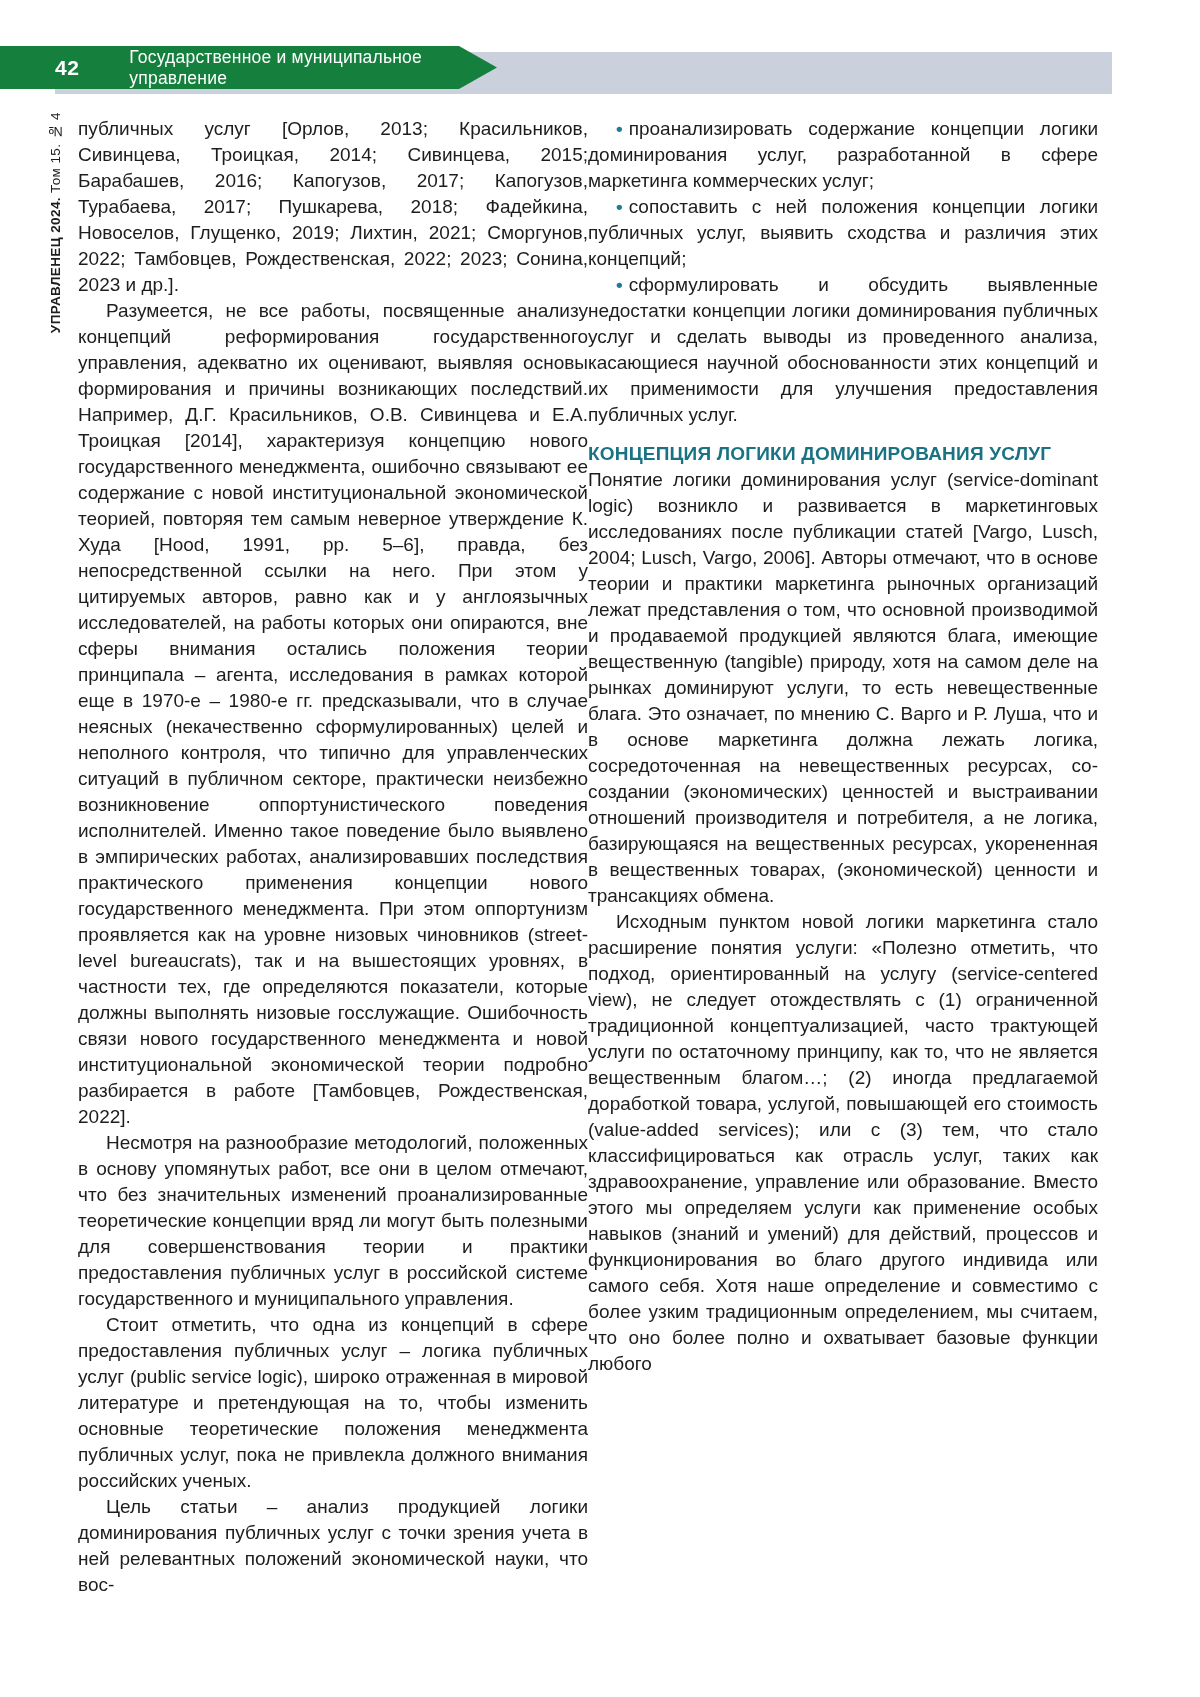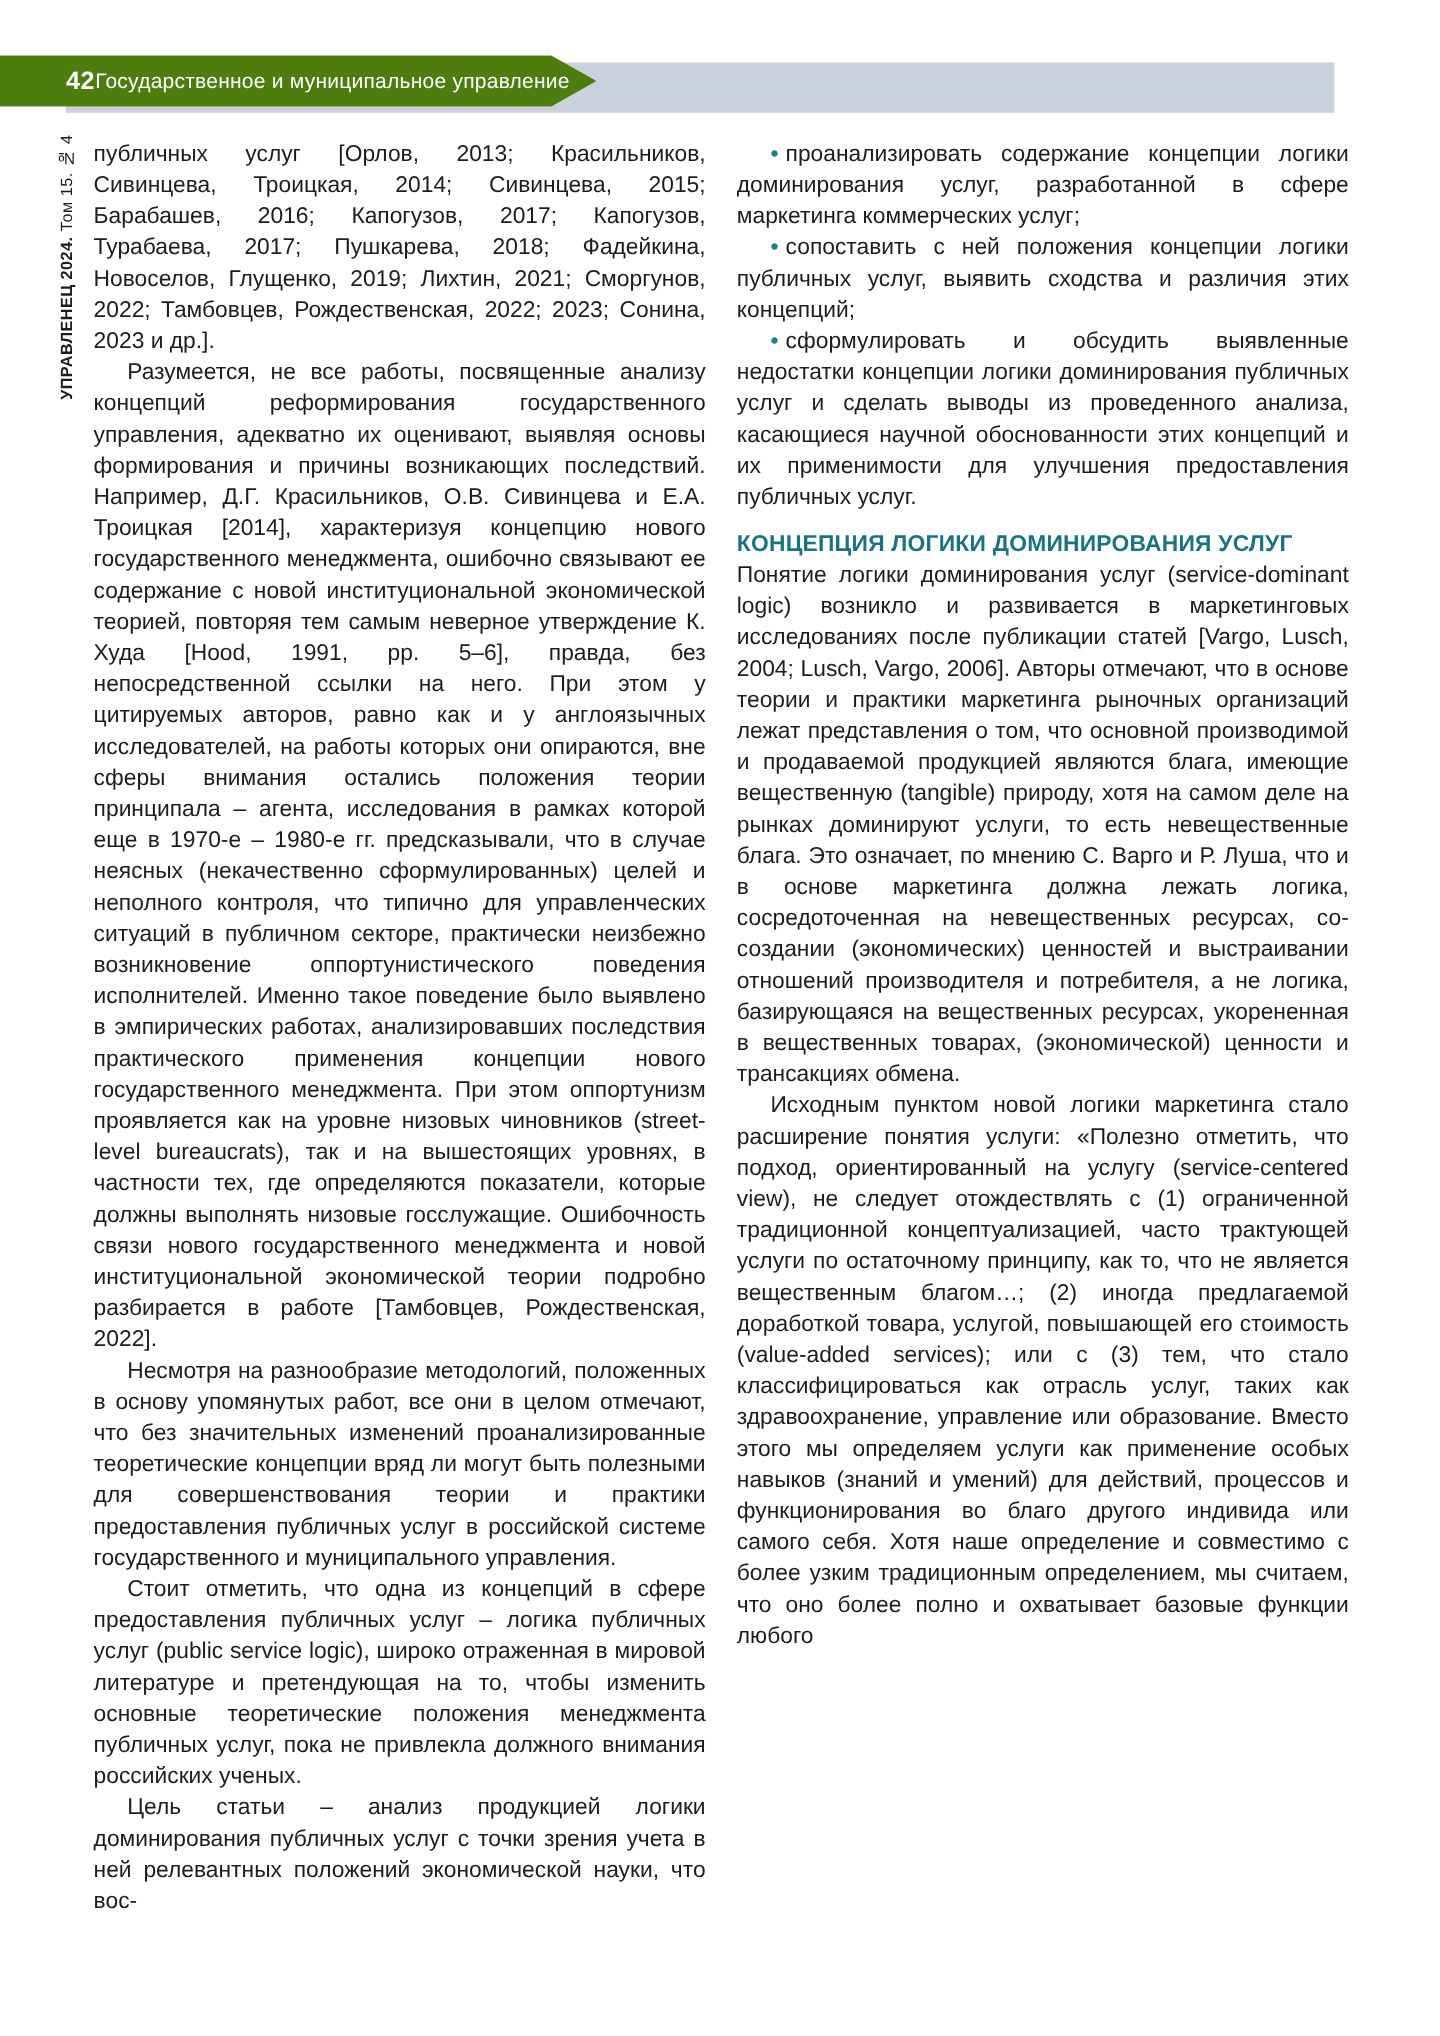--- a/index.html
+++ b/index.html
@@ -5,36 +5,36 @@
   html,body{margin:0;padding:0;background:#ffffff;}
   .page{
     position:relative;width:1200px;height:1697px;background:#ffffff;overflow:hidden;
     font-family:"Liberation Sans","DejaVu Sans",sans-serif;color:#1d1d1d;
   }
   
   .header-band{
     position:absolute;left:55px;top:52px;width:1057px;height:42px;background:#cbd1dc;
   }
   .header-banner{
-    position:absolute;left:0;top:46px;width:497px;height:43px;background:#4d7c0f;
+    position:absolute;left:0;top:46px;width:497px;height:43px;background:#15803d;
     clip-path:polygon(0 0,459px 0,497px 50%,459px 100%,0 100%);
     display:flex;align-items:center;color:#ffffff;
   }
   .page-number{font-weight:bold;font-size:21px;margin-left:55px;letter-spacing:0.5px;}
-  .running-title{font-size:17.5px;letter-spacing:0.2px;}
+  .running-title{font-size:17.5px;margin-left:50px;letter-spacing:0.2px;}
   
   .journal-sidebar{
     position:absolute;left:48px;top:112px;
     writing-mode:vertical-rl;transform:rotate(180deg);
     font-size:13.5px;letter-spacing:0.4px;color:#1c1c1c;white-space:nowrap;
   }
   .journal-sidebar .bold{font-weight:bold;}
   
   .content{
-    position:absolute;left:78px;top:116px;width:1046px;display:flex;gap:26px;
+    position:absolute;left:78px;top:116px;width:1046px;display:flex;
   }
   .col{
     width:510px;font-size:19px;line-height:26px;text-align:justify;
     hyphens:auto;-webkit-hyphens:auto;overflow-wrap:break-word;
   }
   .para{margin:0;text-indent:28px;}
   .para.noindent{text-indent:0;}
   .bullet-dot{color:#1f7b9c;font-weight:bold;margin-right:6px;}
   .section-heading{
     margin:13px 0 0 0;color:#1a7383;font-weight:bold;font-size:19px;

